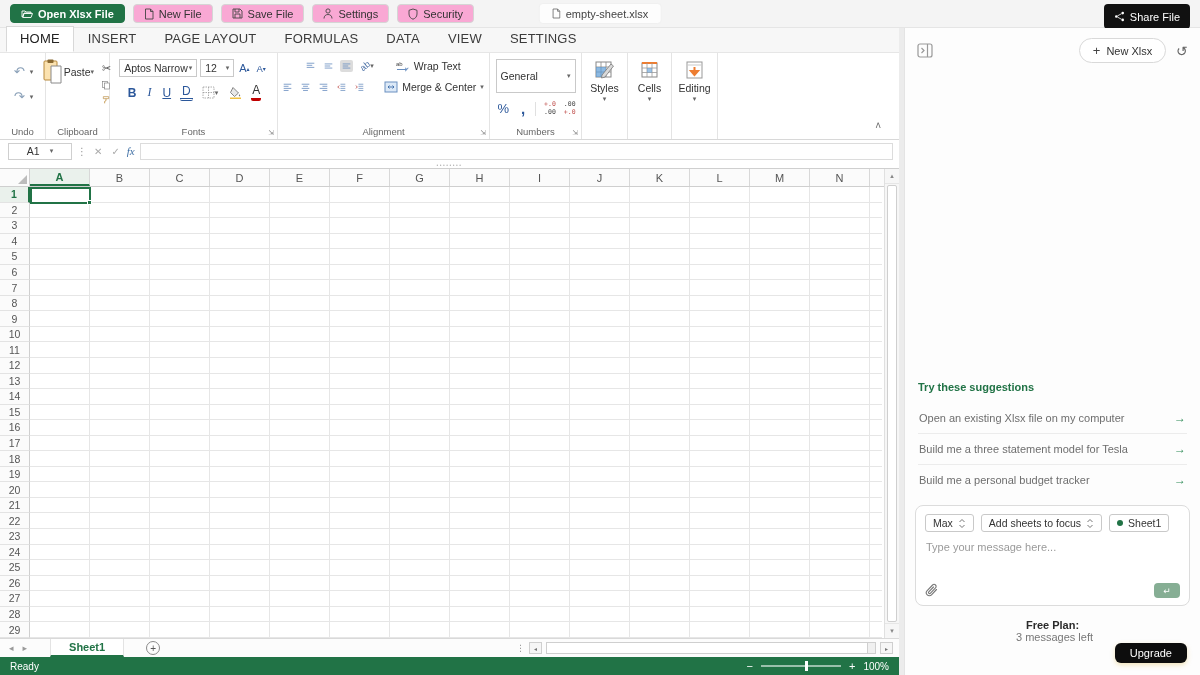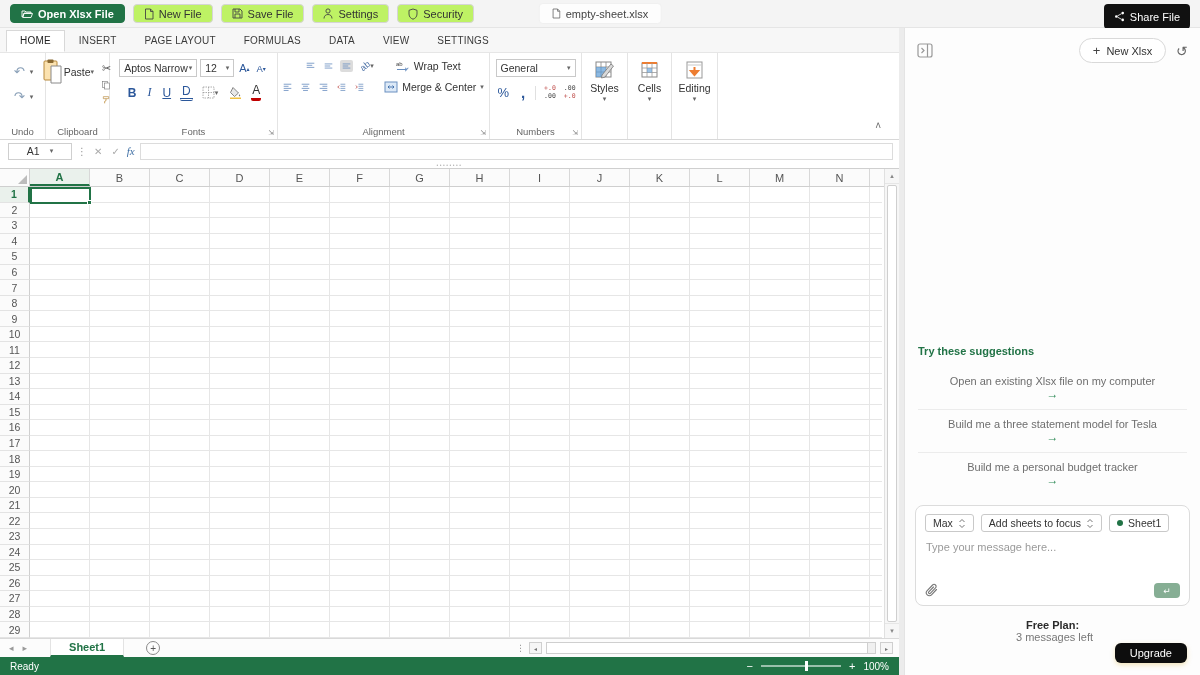--- a/index.html
+++ b/index.html
@@ -1,33 +1,33 @@
 <!DOCTYPE html>
 <html><head>
 <meta charset="utf-8">
 <style>
   * { margin:0; padding:0; box-sizing:border-box; }
   html,body { width:1200px; height:675px; overflow:hidden; }
   body { font-family:"Liberation Sans","DejaVu Sans",sans-serif; background:#ececec; position:relative; color:#333; }
 
   
   .topbar { position:absolute; left:0; top:0; width:1200px; height:28px; background:#f4f4f4; border-bottom:1px solid #e5e5e5; display:flex; align-items:center; padding-left:10px; gap:8px; }
-  .tb-btn { height:19px; display:flex; align-items:center; gap:5px; padding:0 10px; border:1px solid #d5d5d5; border-radius:4px; background:#bef264; font-size:11px; color:#333; cursor:pointer; white-space:nowrap; }
+  .tb-btn { height:19px; display:flex; align-items:center; gap:5px; padding:0 10px; border:1px solid #d5d5d5; border-radius:4px; background:#f9a8d4; font-size:11px; color:#333; cursor:pointer; white-space:nowrap; }
   .tb-btn.green { background:#217346; border-color:#217346; color:#fff; font-weight:bold; }
   .tb-btn svg { flex:0 0 auto; }
   .file-chip { position:absolute; left:50%; transform:translateX(-50%); height:21px; display:flex; align-items:center; gap:5px; padding:0 12px; background:#fdfdfd; border-radius:4px; font-size:11px; color:#444; border:1px solid #f0f0f0; }
   .share-btn { position:absolute; right:10px; top:4px; height:25px; display:flex; align-items:center; gap:5px; padding:0 10px; background:#111; color:#fff; border-radius:4px; font-size:11px; cursor:pointer; }
   .share-btn::after { content:""; position:absolute; left:2px; right:2px; bottom:-2px; height:2px; border-radius:2px; background:linear-gradient(90deg,#46b06d,#35b6d9); opacity:.8; }
 
   
   .main { position:absolute; left:0; top:28px; width:899px; bottom:0; background:#fff; display:flex; flex-direction:column; }
 
   
   .rtabs { height:24px; background:#f7f7f7; display:flex; align-items:flex-end; padding-left:6px; }
-  .rtab { font-size:10px; color:#3b3b3b; padding:4px 13px 5px; cursor:pointer; border:1px solid transparent; letter-spacing:.2px;text-align:center; }
+  .rtab { font-size:13px; color:#3b3b3b; padding:4px 13px 5px; cursor:pointer; border:1px solid transparent; letter-spacing:.2px;text-align:center; }
   .rtab.active { background:#fff; border-color:#d8d8d8; border-bottom-color:#fff; color:#222; }
 
   
   .ribbon { height:88px; background:#fff; border-bottom:1px solid #d8d8d8; border-top:1px solid #e6e6e6; display:flex; }
   .rgroup { position:relative; border-right:1px solid #e4e4e4; padding:6px 4px 16px; display:flex; flex-direction:column; align-items:center; }
   .rgroup-label { position:absolute; bottom:2px; left:0; right:0; text-align:center; font-size:9.5px; color:#666; }
   .dlg { position:absolute; bottom:2px; right:3px; font-size:7px; color:#8a8a8a; }
   .rrow { display:flex; align-items:center; gap:3px; }
   .ribbon-filler { flex:1; position:relative; }
   .collapse-chevron { position:absolute; right:18px; bottom:8px; font-size:10px; color:#666; cursor:pointer; }
@@ -107,21 +107,21 @@
 
   
   .sidebar { position:absolute; left:904px; top:28px; right:0; bottom:0; background:#fdfdfd; border-left:1px solid #e4e4e4; display:flex; flex-direction:column; }
   .sb-header { display:flex; align-items:center; padding:10px 12px 8px; gap:10px; }
   .panel-icon { cursor:pointer; display:flex; }
   .new-chat { margin-left:auto; display:flex; align-items:center; gap:6px; border:1px solid #d9d9d9; border-radius:15px; background:#fff; padding:4px 13px; font-size:11px; color:#333; cursor:pointer; }
   .hist { font-size:14px; color:#666; cursor:pointer; transform:scaleX(-1); }
   .sb-space { flex:1; }
   .sugg-wrap { padding:0 13px 4px; }
   .sugg-title { font-size:11px; font-weight:bold; color:#217346; margin-bottom:10px; }
-  .sugg-item { display:flex; align-items:center; border-top:1px solid #ececec; padding:8px 1px; cursor:pointer;flex-direction:column; }
+  .sugg-item { display:flex; align-items:center; border-top:1px solid #ececec; padding:8px 1px; cursor:pointer; }
   .sugg-item:first-of-type { border-top:none; margin-top:4px; }
   .sugg-text { flex:1; font-size:11px; color:#6e6e6e; }
   .sugg-arrow { color:#2e8b57; font-size:12px; }
   .composer { margin:6px 10px 4px; border:1px solid #dcdcdc; border-radius:8px; background:#fff; padding:8px 9px 7px; display:flex; flex-direction:column; }
   .chips { display:flex; align-items:center; gap:7px; }
   .chip { display:flex; align-items:center; gap:5px; border:1px solid #c9c9c9; border-radius:3px; padding:2px 7px; font-size:10.5px; color:#333; cursor:pointer; background:#fff; white-space:nowrap; }
   .chip .ud { display:flex; }
   .sheet-chip-dot { width:6px; height:6px; border-radius:50%; background:#217346; }
   .composer textarea { border:none; resize:none; outline:none; font-family:inherit; font-size:11px; color:#333; margin:9px 1px 0; height:42px; background:transparent; }
   .composer textarea::placeholder { color:#9a9a9a; }
@@ -333,21 +333,21 @@
             </svg>
           <span class="merge-label">Merge &amp; Center</span>
           <span class="mini-dd">▾</span>
         </span>
       </div>
       <div class="rgroup-label">Alignment</div>
       <div class="dlg">⇲</div>
     </div>
 
     <div class="rgroup" style="width:92px;">
-      <div class="sel-box" style="width:80px; height:18px;">
+      <div class="sel-box" style="width:80px; height:34px;">
         <span>General</span>
         <span class="mini-dd">▾</span>
       </div>
       <div class="rrow" style="margin-top:7px; gap:8px;">
         <span class="icon-btn pct">%</span>
         <span class="icon-btn comma">,</span>
         <span style="width:1px; height:14px; background:#e0e0e0;"></span>
         <span class="decb"><span class="red">+.0</span><br><span>.00</span></span>
         <span class="decb"><span>.00</span><br><span class="red">+.0</span></span>
       </div>

